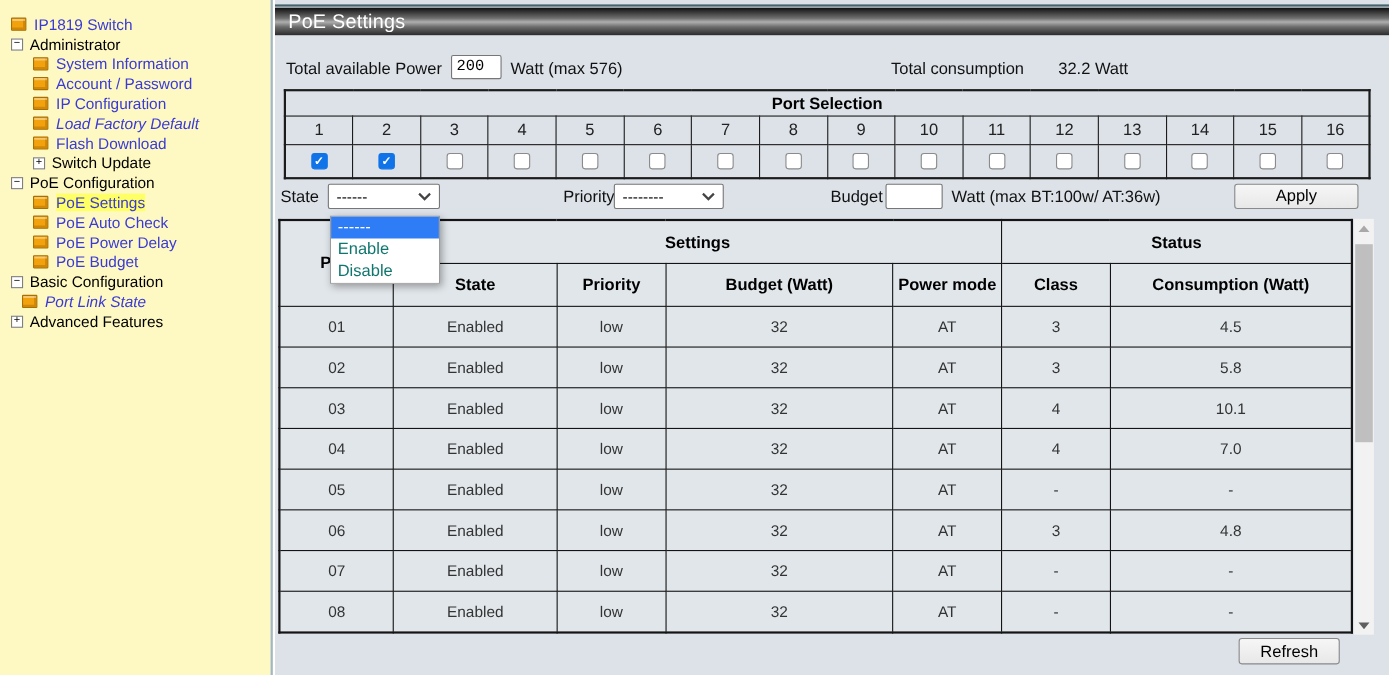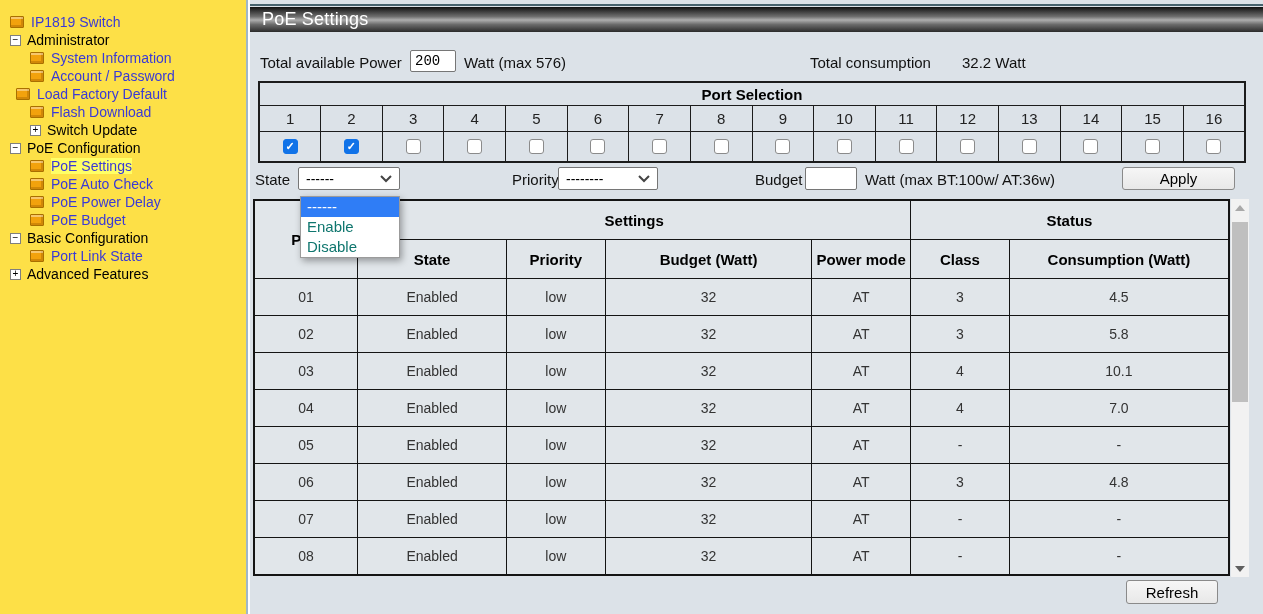--- a/index.html
+++ b/index.html
@@ -4,21 +4,21 @@
 <style>
   html,body { margin:0; padding:0; }
   body {
     width:1263px; height:614px; position:relative; overflow:hidden;
     font-family:"Liberation Sans", sans-serif; background:#ffffff;
     -webkit-font-smoothing:antialiased;
   }
   
   .sidebar {
     position:absolute; left:0; top:0; width:248px; height:614px;
-    background:#fde047; border-right:2px solid #9fb7c8;
+    background:#fef9c3; border-right:2px solid #9fb7c8;
     padding-top:13px; box-sizing:border-box;
   }
   .tree-item { height:18px; display:flex; align-items:center; white-space:nowrap; font-size:14px; cursor:default; }
   .toggle-box {
     width:9px; height:9px; border:1px solid #7f7f7f; background:#fff; flex:none;
     display:inline-flex; align-items:center; justify-content:center;
     font-size:10px; line-height:8px; color:#000; margin-right:6px; box-sizing:content-box;
   }
   .folder-icon {
     width:12px; height:10px; flex:none; margin-right:7px;
@@ -115,21 +115,25 @@
         <span class="tree-label">Administrator</span>
       </div>
       <div class="tree-item" style="padding-left: 30px;">
         <span class="folder-icon"></span>
         <span class="tree-label link">System Information</span>
       </div>
       <div class="tree-item" style="padding-left: 30px;">
         <span class="folder-icon"></span>
         <span class="tree-label link">Account / Password</span>
       </div>
-      <div class="tree-item" style="padding-left: 16px;">
+      <div class="tree-item" style="padding-left: 30px;">
+        <span class="folder-icon"></span>
+        <span class="tree-label link">IP Configuration</span>
+      </div>
+      <div class="tree-item" style="padding-left: 30px; font-style: italic;">
         <span class="folder-icon"></span>
         <span class="tree-label link">Load Factory Default</span>
       </div>
       <div class="tree-item" style="padding-left: 30px;">
         <span class="folder-icon"></span>
         <span class="tree-label link">Flash Download</span>
       </div>
       <div class="tree-item" style="padding-left: 30px;">
         <span class="toggle-box">+</span>
         <span class="tree-label">Switch Update</span>
@@ -151,21 +155,21 @@
         <span class="tree-label link">PoE Power Delay</span>
       </div>
       <div class="tree-item" style="padding-left: 30px;">
         <span class="folder-icon"></span>
         <span class="tree-label link">PoE Budget</span>
       </div>
       <div class="tree-item" style="padding-left: 10px;">
         <span class="toggle-box">−</span>
         <span class="tree-label">Basic Configuration</span>
       </div>
-      <div class="tree-item" style="padding-left: 30px;">
+      <div class="tree-item" style="padding-left: 20px; font-style: italic;">
         <span class="folder-icon"></span>
         <span class="tree-label link">Port Link State</span>
       </div>
       <div class="tree-item" style="padding-left: 10px;">
         <span class="toggle-box">+</span>
         <span class="tree-label">Advanced Features</span>
       </div>
     </nav>
 </aside>
 

